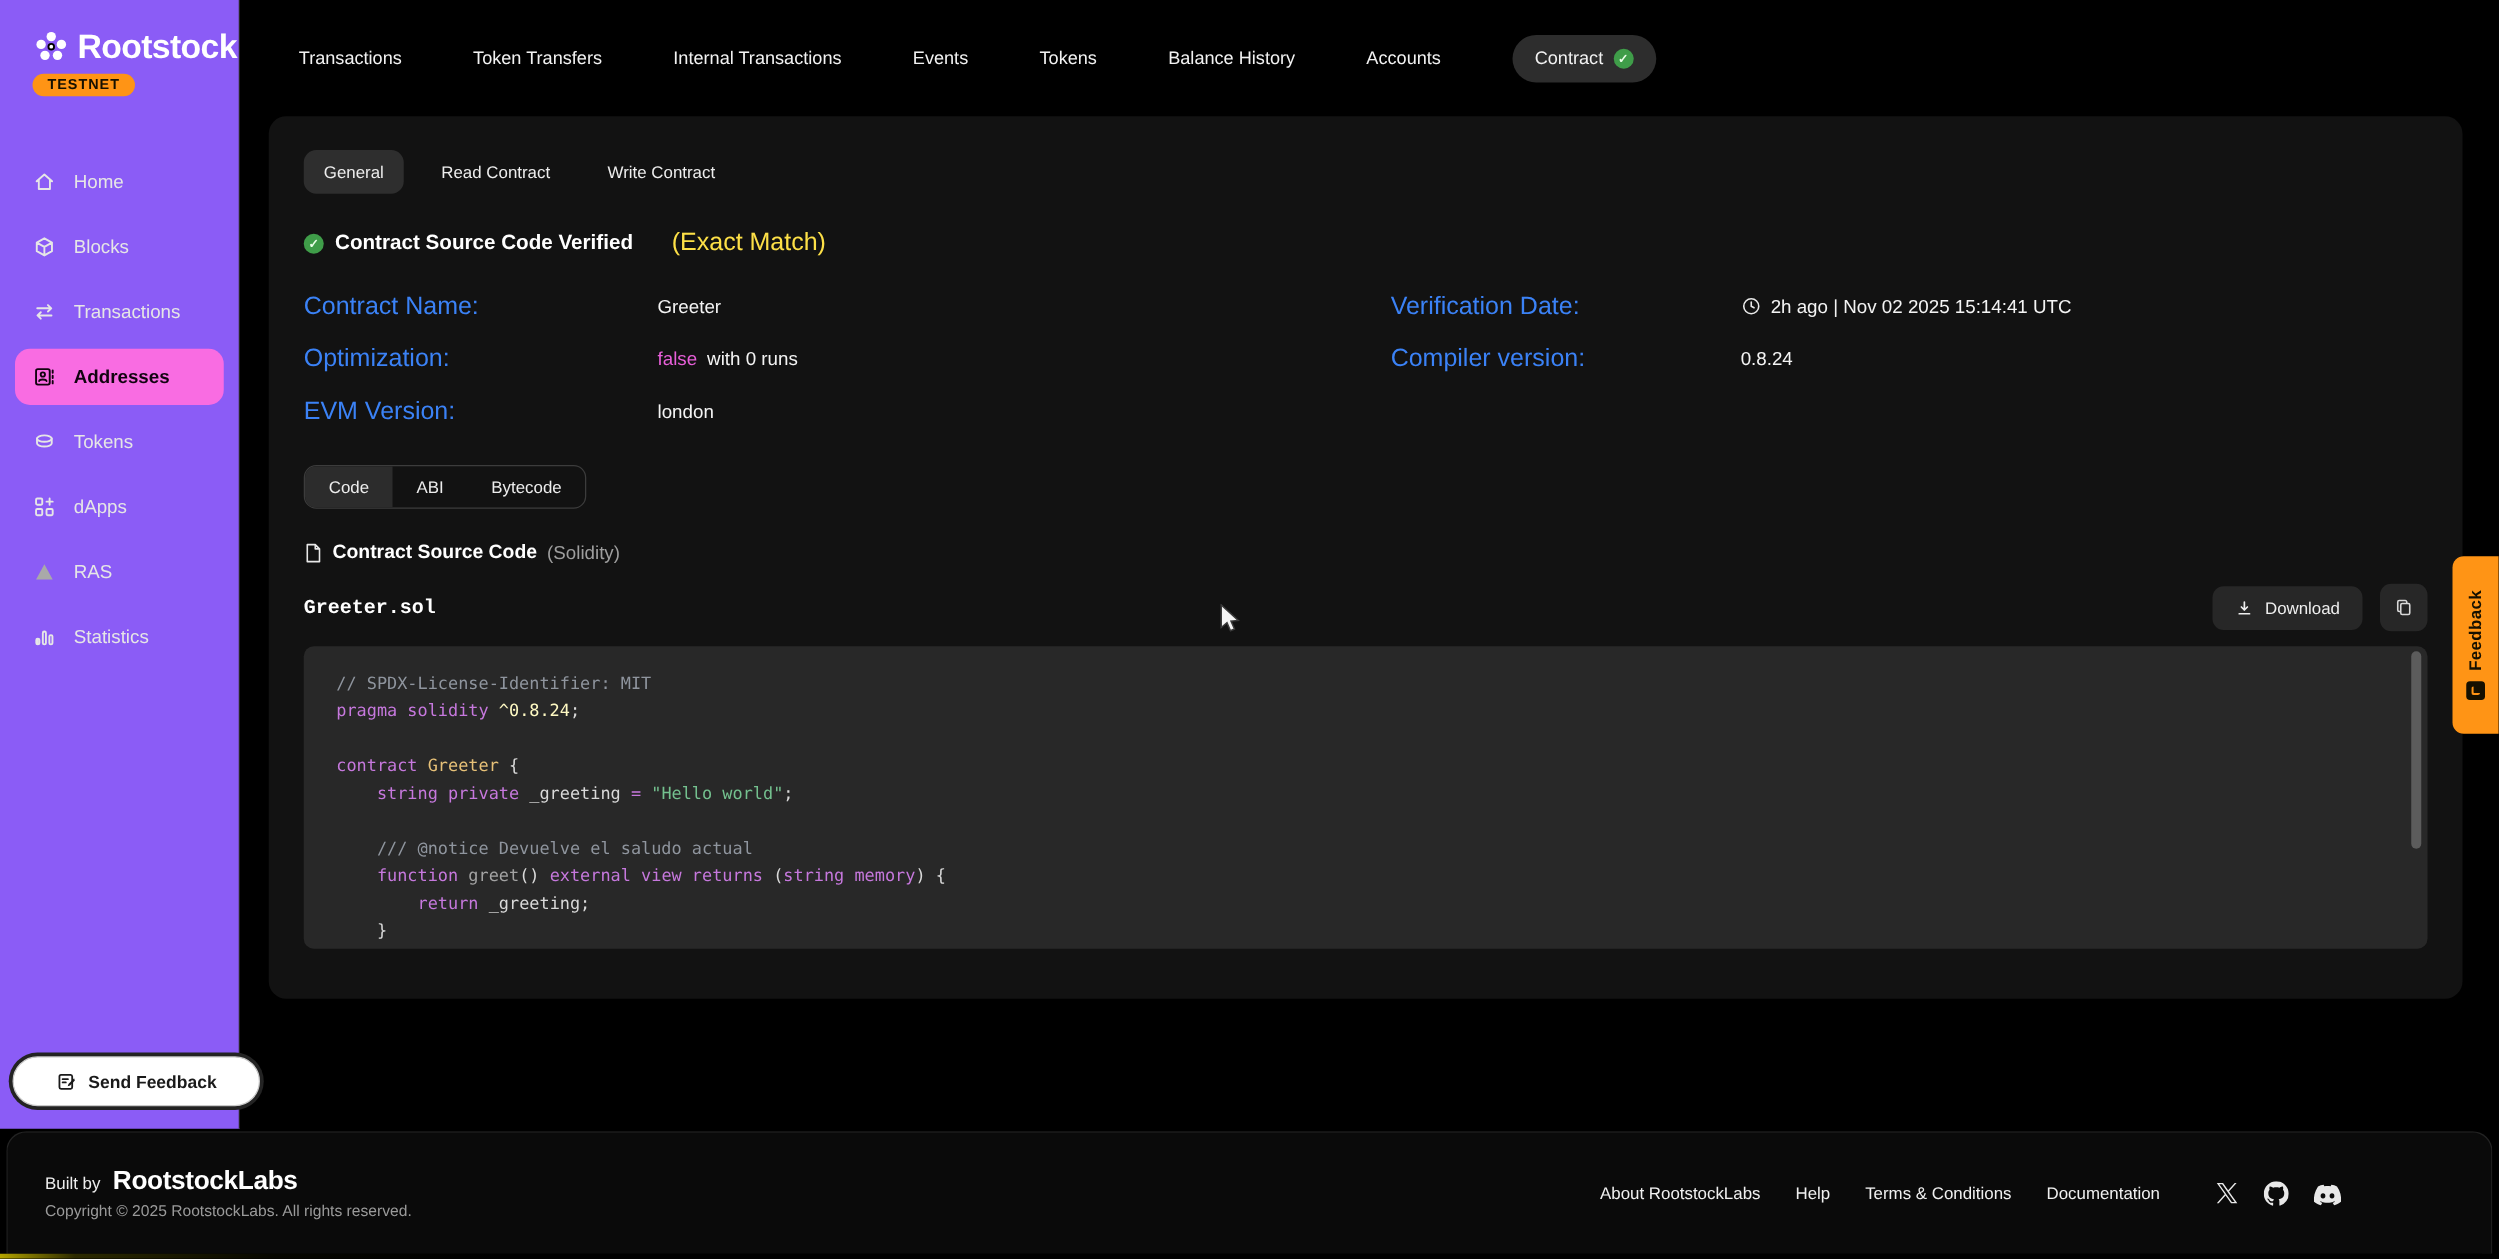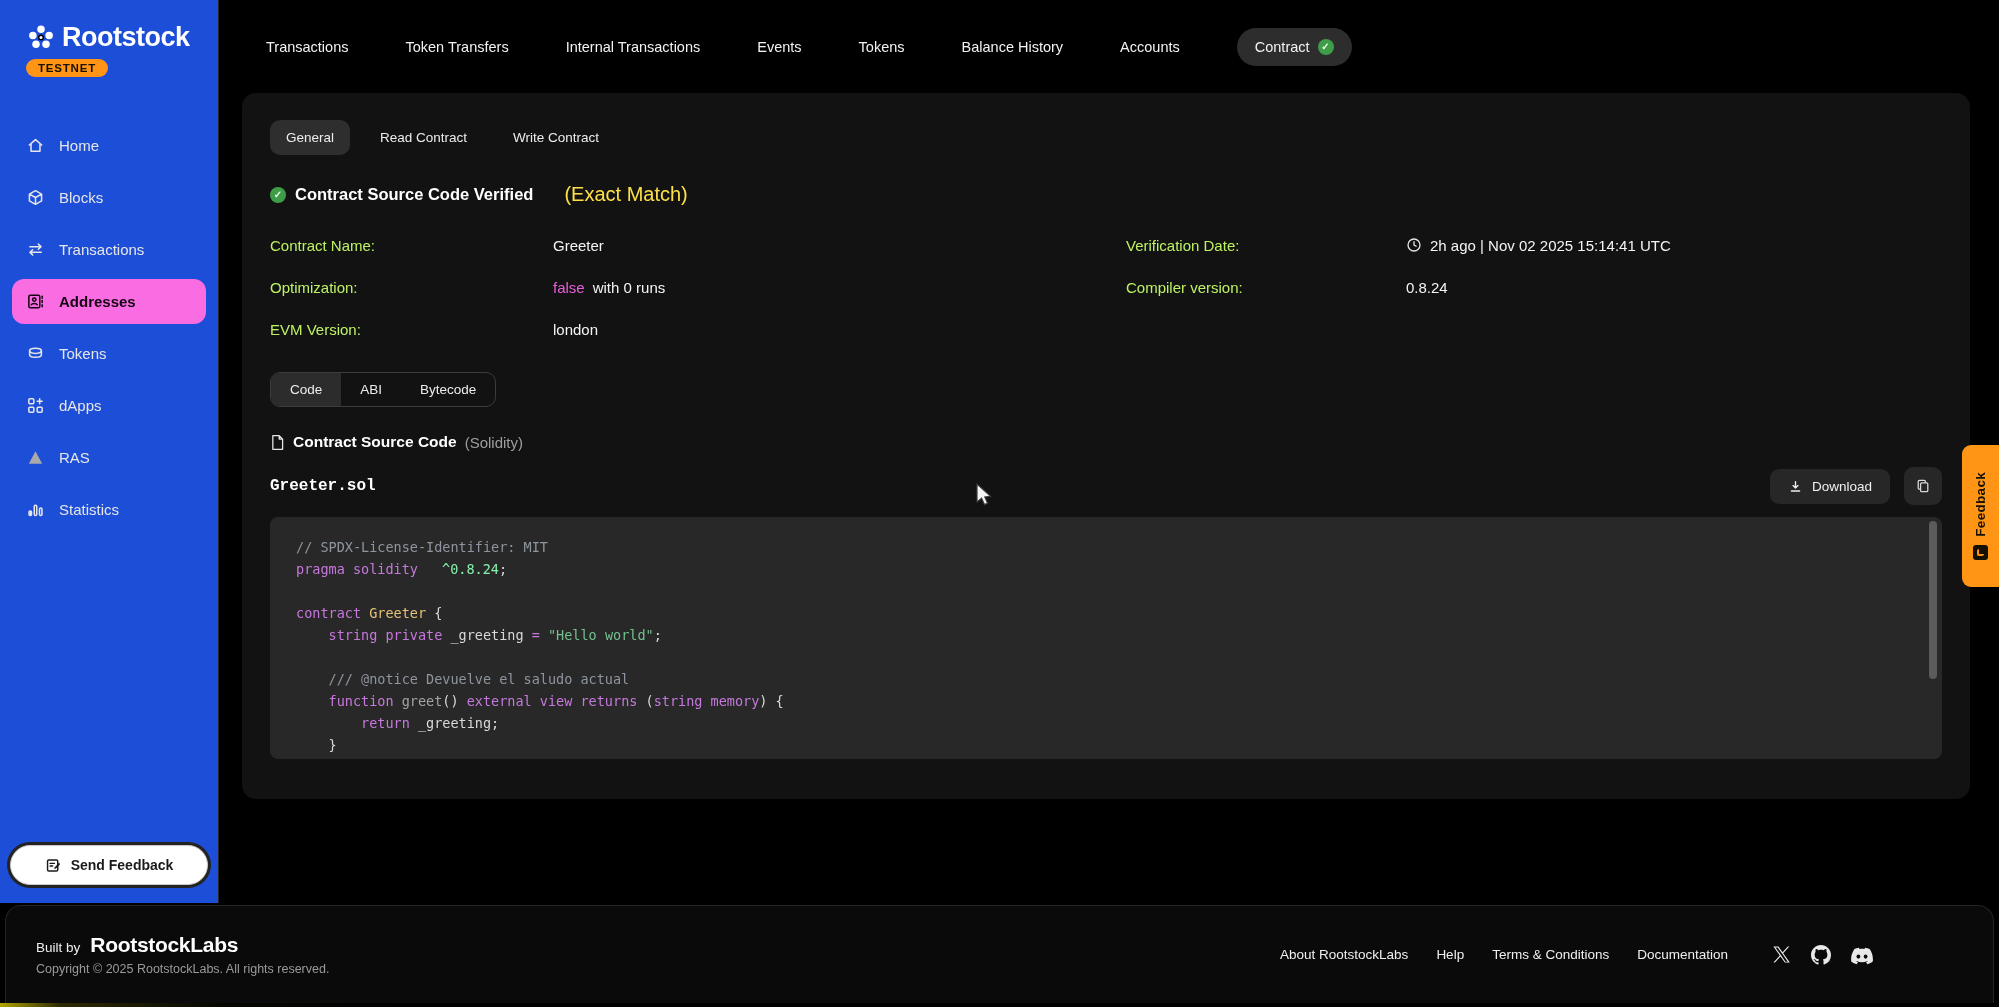--- a/index.html
+++ b/index.html
@@ -5,21 +5,21 @@
   * { margin:0; padding:0; box-sizing:border-box; }
   html,body { background:#000; }
   body {
     width:1999px; height:1007px; position:relative; overflow:hidden;
     font-family:"Liberation Sans", sans-serif; color:#fff;
   }
   .shell { display:flex; height:903px; }
 
   
   .sidebar {
-    width:219px; background:#1d4ed8; border-right:1px solid #262626;
+    width:192px; background:#8b5cf6; border-right:1px solid #262626;
     padding:22px 12px 0 12px; position:relative; flex-shrink:0;
   }
   .logo-row { display:flex; align-items:center; gap:6px; padding-left:14px; }
   .logo-text { font-size:27px; font-weight:700; letter-spacing:-.5px; color:#fff; }
   .testnet-badge {
     display:inline-block; margin:6px 0 0 14px; background:#ff9415; color:#161000;
     font-size:11.5px; font-weight:700; letter-spacing:.8px; padding:3px 12px;
     border-radius:999px;
   }
   .nav { margin-top:46px; display:flex; flex-direction:column; gap:7px; }
@@ -60,21 +60,21 @@
   .subtabs { display:flex; align-items:center; gap:14px; }
   .subtab { font-size:13.5px; color:#ededed; padding:10px 16px; border-radius:10px; cursor:pointer; }
   .subtab.active { background:#2e2e2e; }
 
   .verified-row { display:flex; align-items:center; gap:9px; margin-top:28px; }
   .verified-title { font-size:16.5px; font-weight:700; }
   .verified-sub { font-size:20px; color:#fde047; font-weight:400;margin-left:22px; }
 
   .details { display:grid; grid-template-columns:1fr 1fr; column-gap:40px; margin-top:18px; }
   .drow { display:flex; align-items:center; height:42px; }
-  .dlabel { width:283px; color:#bef264; font-size:15px; flex-shrink:0; }
+  .dlabel { width:283px; color:#3b82f6; font-size:20px; flex-shrink:0; }
   .dlabel.r { width:280px; }
   .dvalue { color:#f4f4f4; font-size:15px; display:flex; align-items:center; gap:8px; }
   .pink { color:#e85fd9; }
 
   .toggle { display:inline-flex; border:1px solid #3c3c3c; border-radius:10px; overflow:hidden; margin-top:22px; }
   .seg { padding:9px 19px; font-size:13.5px; color:#ededed; cursor:pointer; }
   .seg.active { background:#2c2c2c; }
 
   .src-header { display:flex; align-items:center; gap:8px; margin-top:26px; }
   .src-title { font-size:15.5px; font-weight:700; }
@@ -91,21 +91,21 @@
   .btn-copy {
     width:38px; height:38px; background:#272727; border:none; border-radius:9px;
     display:flex; align-items:center; justify-content:center; cursor:pointer;
   }
 
   .code-block {
     margin-top:12px; background:#282828; border-radius:8px; height:242px;
     padding:19px 26px; position:relative; overflow:hidden;
   }
   .code-lines { font-family:"DejaVu Sans Mono", monospace; font-size:13.5px; line-height:22px; white-space:pre; }
-  .c-com { color:#8f959e; } .c-key { color:#c678dd; } .c-num { color:#86efac;margin-left:16px; }
+  .c-com { color:#8f959e; } .c-key { color:#c678dd; } .c-num { color:#fef9c3; }
   .c-fn { color:#a3a3a3; } .c-type { color:#e7c178; } .c-str { color:#74c18f; } .c-pl { color:#d9d9d9; }
   .code-scrollbar {
     position:absolute; right:5px; top:4px; width:8px; height:158px;
     background:#5c5c5c; border-radius:4px;
   }
 
   
   .feedback-tab {
     position:absolute; right:0; top:445px; width:37px; height:142px; background:#ff9415;
     border-radius:9px 0 0 9px; display:flex; flex-direction:column; align-items:center;

